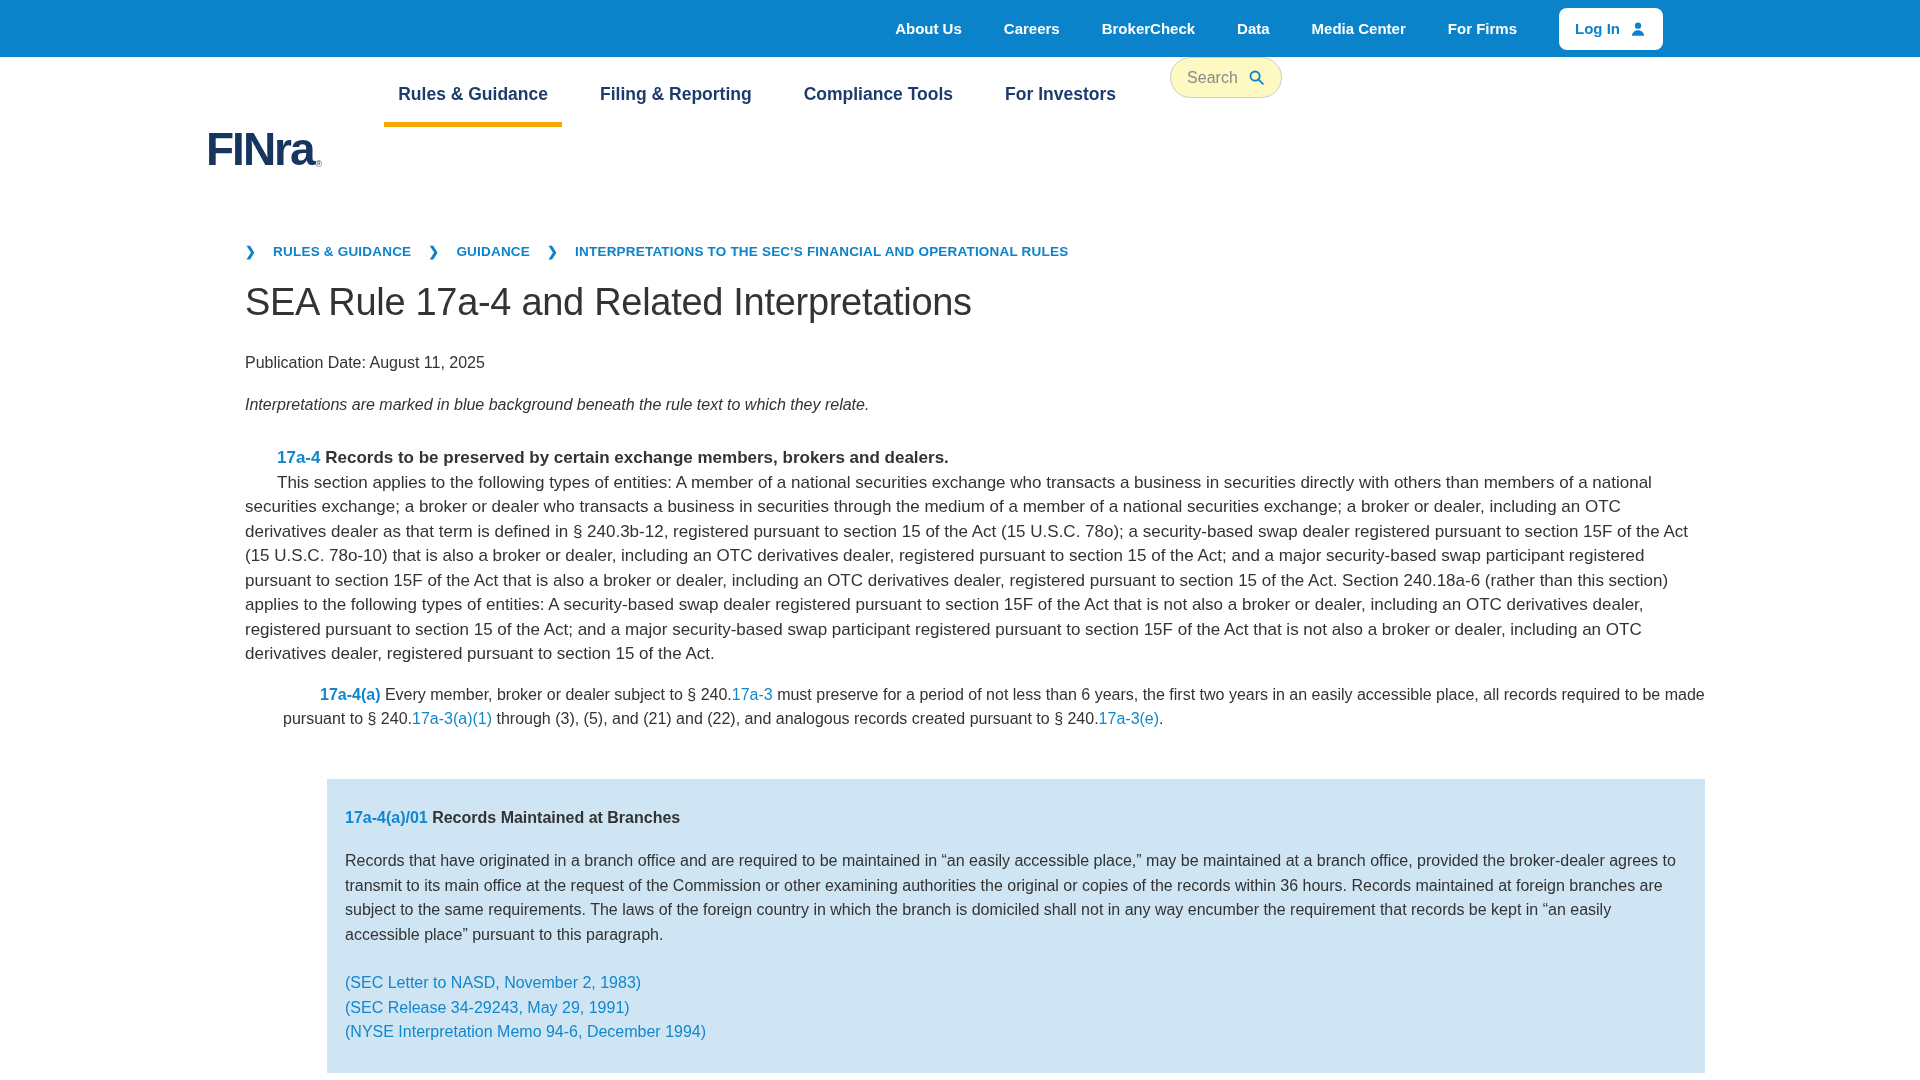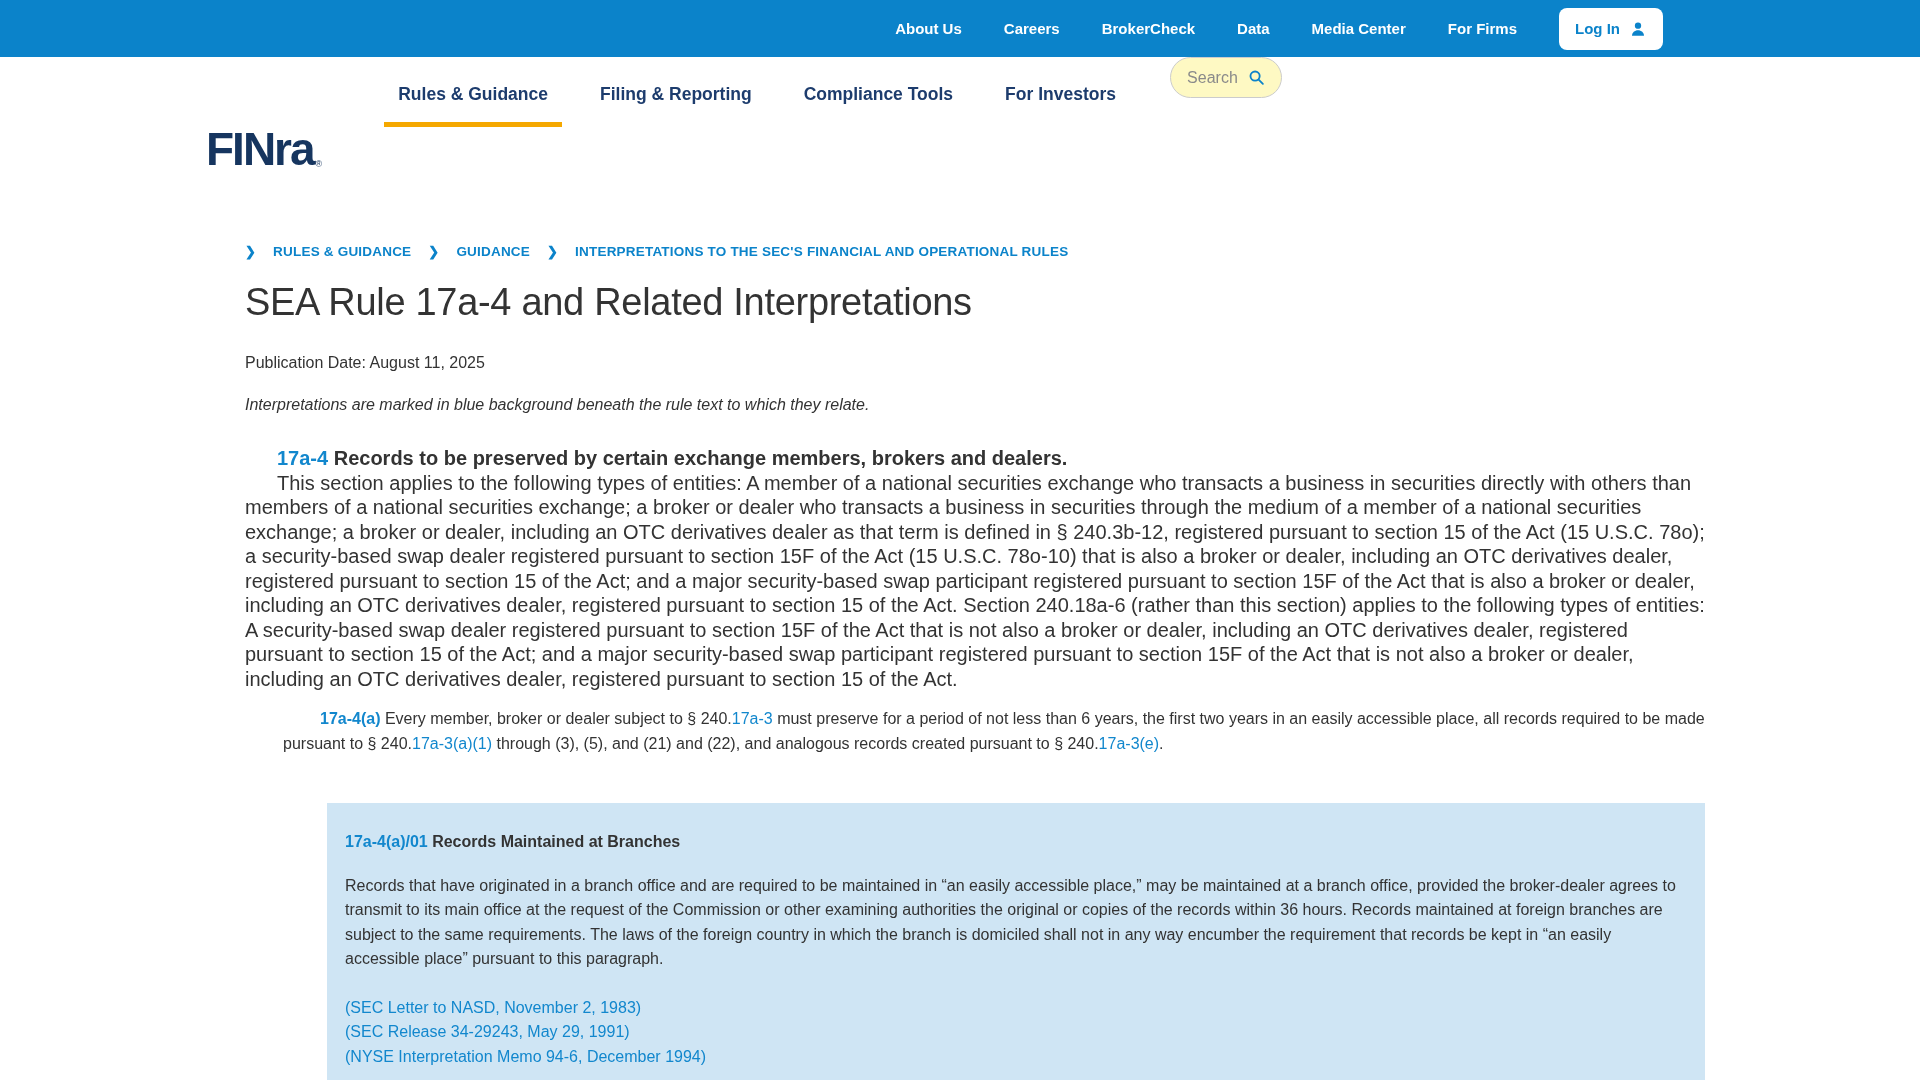--- a/index.html
+++ b/index.html
@@ -68,21 +68,21 @@
   .crumb{color:var(--accent);text-transform:uppercase;}
   .crumb-chevron{color:var(--accent);font-size:13px;font-weight:700;}
 
   .page-title{
     margin-top:22px;font-size:38px;font-weight:300;color:#333;
     letter-spacing:-.3px;
   }
   .pub-date{margin-top:30px;font-size:16px;}
   .note{margin-top:24px;font-size:16px;font-style:italic;}
 
-  .rule-block{margin-top:32px;font-size:20px;line-height:24.5px;}
+  .rule-block{margin-top:32px;font-size:17px;line-height:24.5px;}
   .rule-heading{padding-left:32px;}
   .rule-intro{text-indent:32px;}
   .seg-bold{font-weight:700;}
   .inline-link{color:var(--link);}
   .para-sub{
     margin-top:16px;margin-left:38px;text-indent:37px;
     font-size:16px;line-height:24.5px;
   }
 
   .interp-box{

